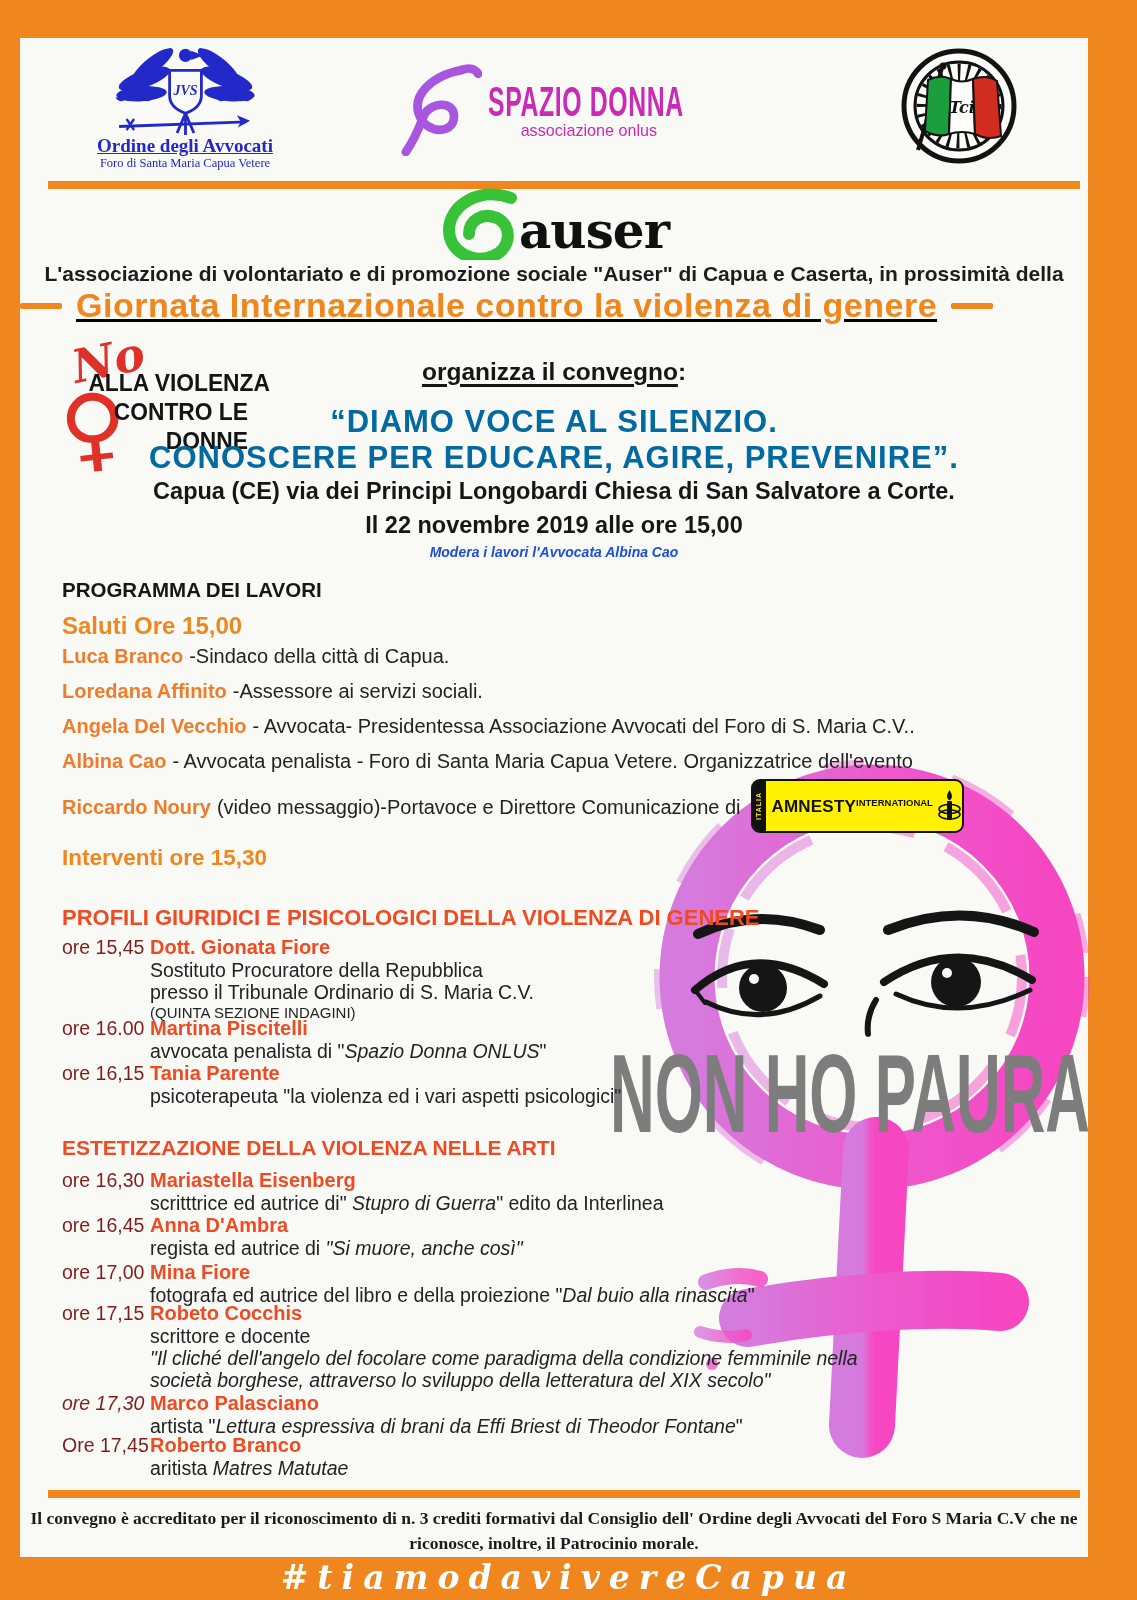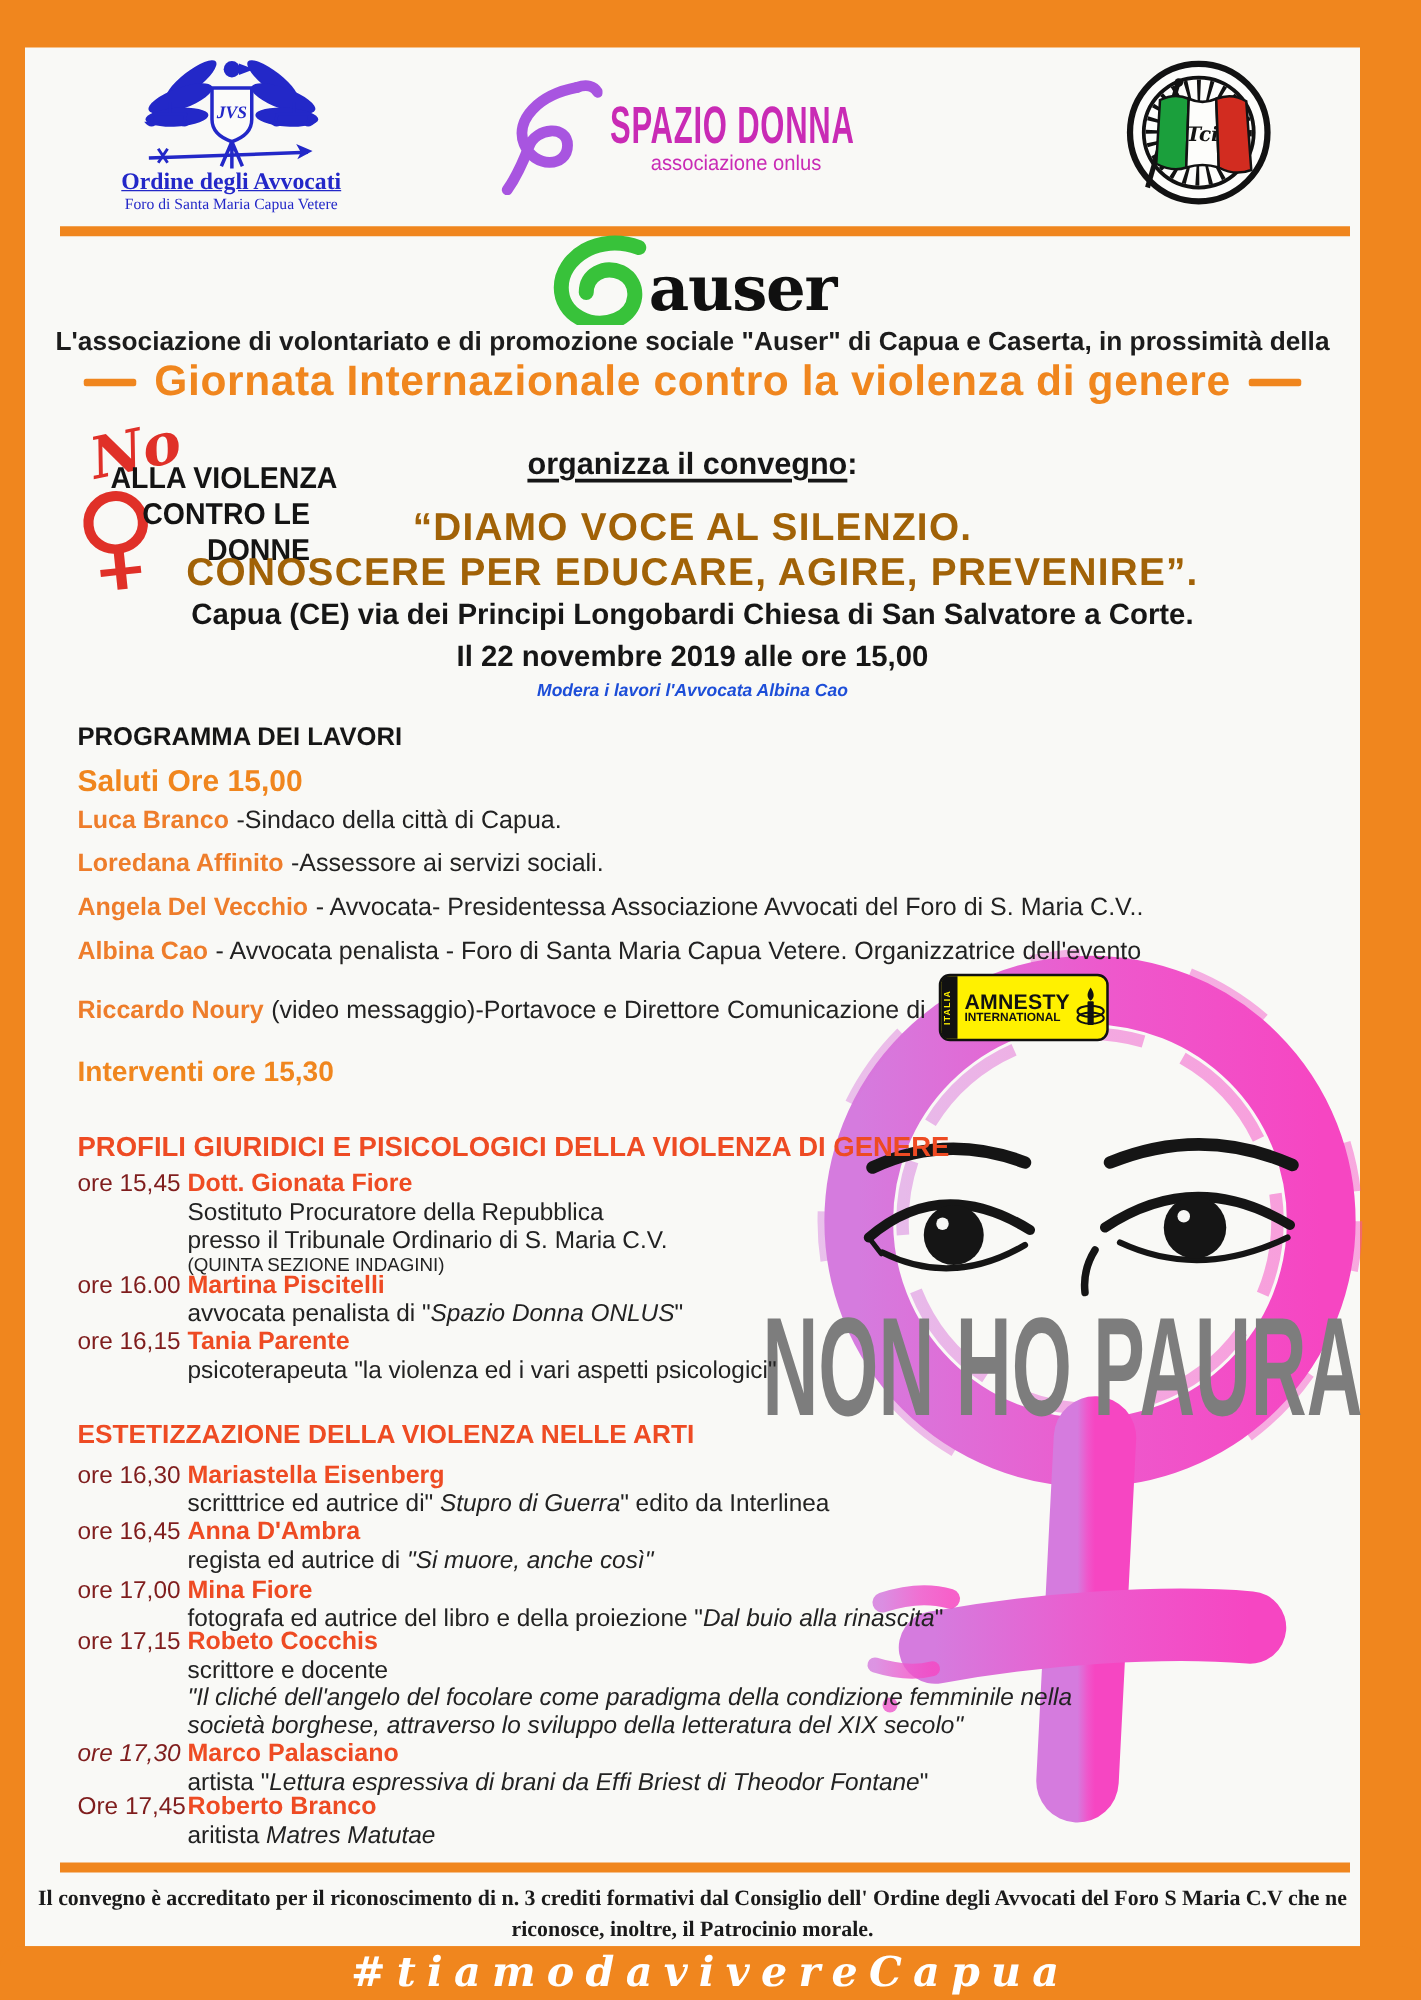--- a/index.html
+++ b/index.html
@@ -20,32 +20,32 @@
   .logo-tci{left:878px;top:8px;}
 
   .bar{left:28px;right:8px;height:8px;background:#F0861E;}
   .bar1{top:143px;}
   .bar2{top:1452px;}
 
   
   .auser-row{top:150px;left:0;right:0;display:flex;justify-content:center;align-items:flex-end;}
   .auser-word{font-family:"DejaVu Serif",serif;font-weight:bold;font-size:50px;color:#101010;margin-left:-12px;letter-spacing:-1px;}
   .intro-line{top:224px;font-size:21px;font-weight:600;color:#1c1c1c;}
-  .event-title{top:248px;display:flex;justify-content:center;align-items:center;gap:14px;}
+  .event-title{top:248px;display:flex;align-items:center;gap:14px;text-decoration:underline;}
   .event-title h1{margin:0;font-size:34px;font-weight:bold;color:#F0861E;letter-spacing:.5px;white-space:nowrap;}
   .dash{width:42px;height:6px;background:#F0861E;border-radius:2px;}
 
   
   .no-script{left:52px;top:295px;font-family:"DejaVu Serif",serif;font-style:italic;font-weight:bold;font-size:46px;color:#E03028;transform:rotate(-12deg);}
   .no-symbol{left:40px;top:345px;font-family:"DejaVu Sans",sans-serif;font-size:92px;line-height:1;color:#E03028;transform:rotate(-6deg);}
   .no-lines{left:60px;top:330px;width:168px;text-align:right;font-weight:800;font-size:24px;line-height:29px;color:#141414;transform:scaleX(0.95);transform-origin:right top;white-space:nowrap;}
 
   .organizza{top:320px;font-size:24.5px;font-weight:bold;color:#161616;}
   .organizza .ul{text-decoration:underline;text-decoration-thickness:2.5px;text-underline-offset:4px;}
-  .conv-title{font-weight:bold;color:#a16207;letter-spacing:1px;white-space:nowrap;}
+  .conv-title{font-weight:bold;color:#0369a1;letter-spacing:1px;white-space:nowrap;}
   .conv1{top:366px;font-size:31px;}
   .conv2{top:402px;font-size:31px;}
   .conv-loc{top:440px;font-size:23.5px;font-weight:bold;color:#161616;}
   .conv-date{top:474px;font-size:23.5px;font-weight:bold;color:#161616;}
   .conv-mod{top:506px;font-size:14px;font-weight:bold;font-style:italic;color:#1d4ed8;}
 
   .prog-header{left:42px;top:540px;font-size:20.5px;font-weight:bold;color:#161616;}
   .prog-saluti{left:42px;top:574px;font-size:24px;font-weight:bold;color:#F0861E;}
   .speaker{left:42px;font-size:20px;color:#222;white-space:nowrap;line-height:26px;}
   .sp-name{font-weight:bold;color:#EE7D2B;}
@@ -63,21 +63,21 @@
   .talk-body{white-space:nowrap;}
   .talk-name{font-size:20px;font-weight:bold;color:#EE4B23;line-height:24px;}
   .talk-line{font-size:19.5px;color:#222;line-height:22px;}
   .talk-line .it, .talk-line.it{font-style:italic;}
   .talk-small{font-size:15px;color:#222;line-height:19px;}
 
   
   .amnesty{display:inline-flex;align-items:center;height:50px;background:#FFF100;border:2px solid #111;border-radius:9px;margin-left:10px;vertical-align:middle;transform:translateY(-3px);}
   .am-strip{width:13px;height:50px;background:#111;border-radius:6px 0 0 6px;display:inline-flex;align-items:center;justify-content:center;}
   .am-italia{font-size:7px;font-weight:bold;color:#FFF100;transform:rotate(-90deg);letter-spacing:1px;}
-  .am-mid{display:inline-flex;flex-direction:column;padding:0 4px 0 6px;line-height:1;}
+  .am-mid{display:inline-flex;flex-direction:row;padding:0 4px 0 6px;line-height:1;}
   .am-l1{font-size:17px;font-weight:800;color:#111;letter-spacing:.2px;}
   .am-l2{font-size:9.5px;font-weight:bold;color:#111;}
 
   .note{font-family:"Liberation Serif",serif;font-weight:bold;color:#1a1a1a;font-size:17.5px;line-height:25px;}
   .note1{top:1468px;}
   .note2{top:1493px;}
 
   .footer-band{left:0;right:0;top:1557px;height:57px;background:#F0861E;text-align:center;border-radius:16px;}
   .hashtag{font-family:"DejaVu Serif",serif;font-weight:bold;font-style:italic;font-size:33px;line-height:42px;color:#ffffff;letter-spacing:9px;}
 </style>

